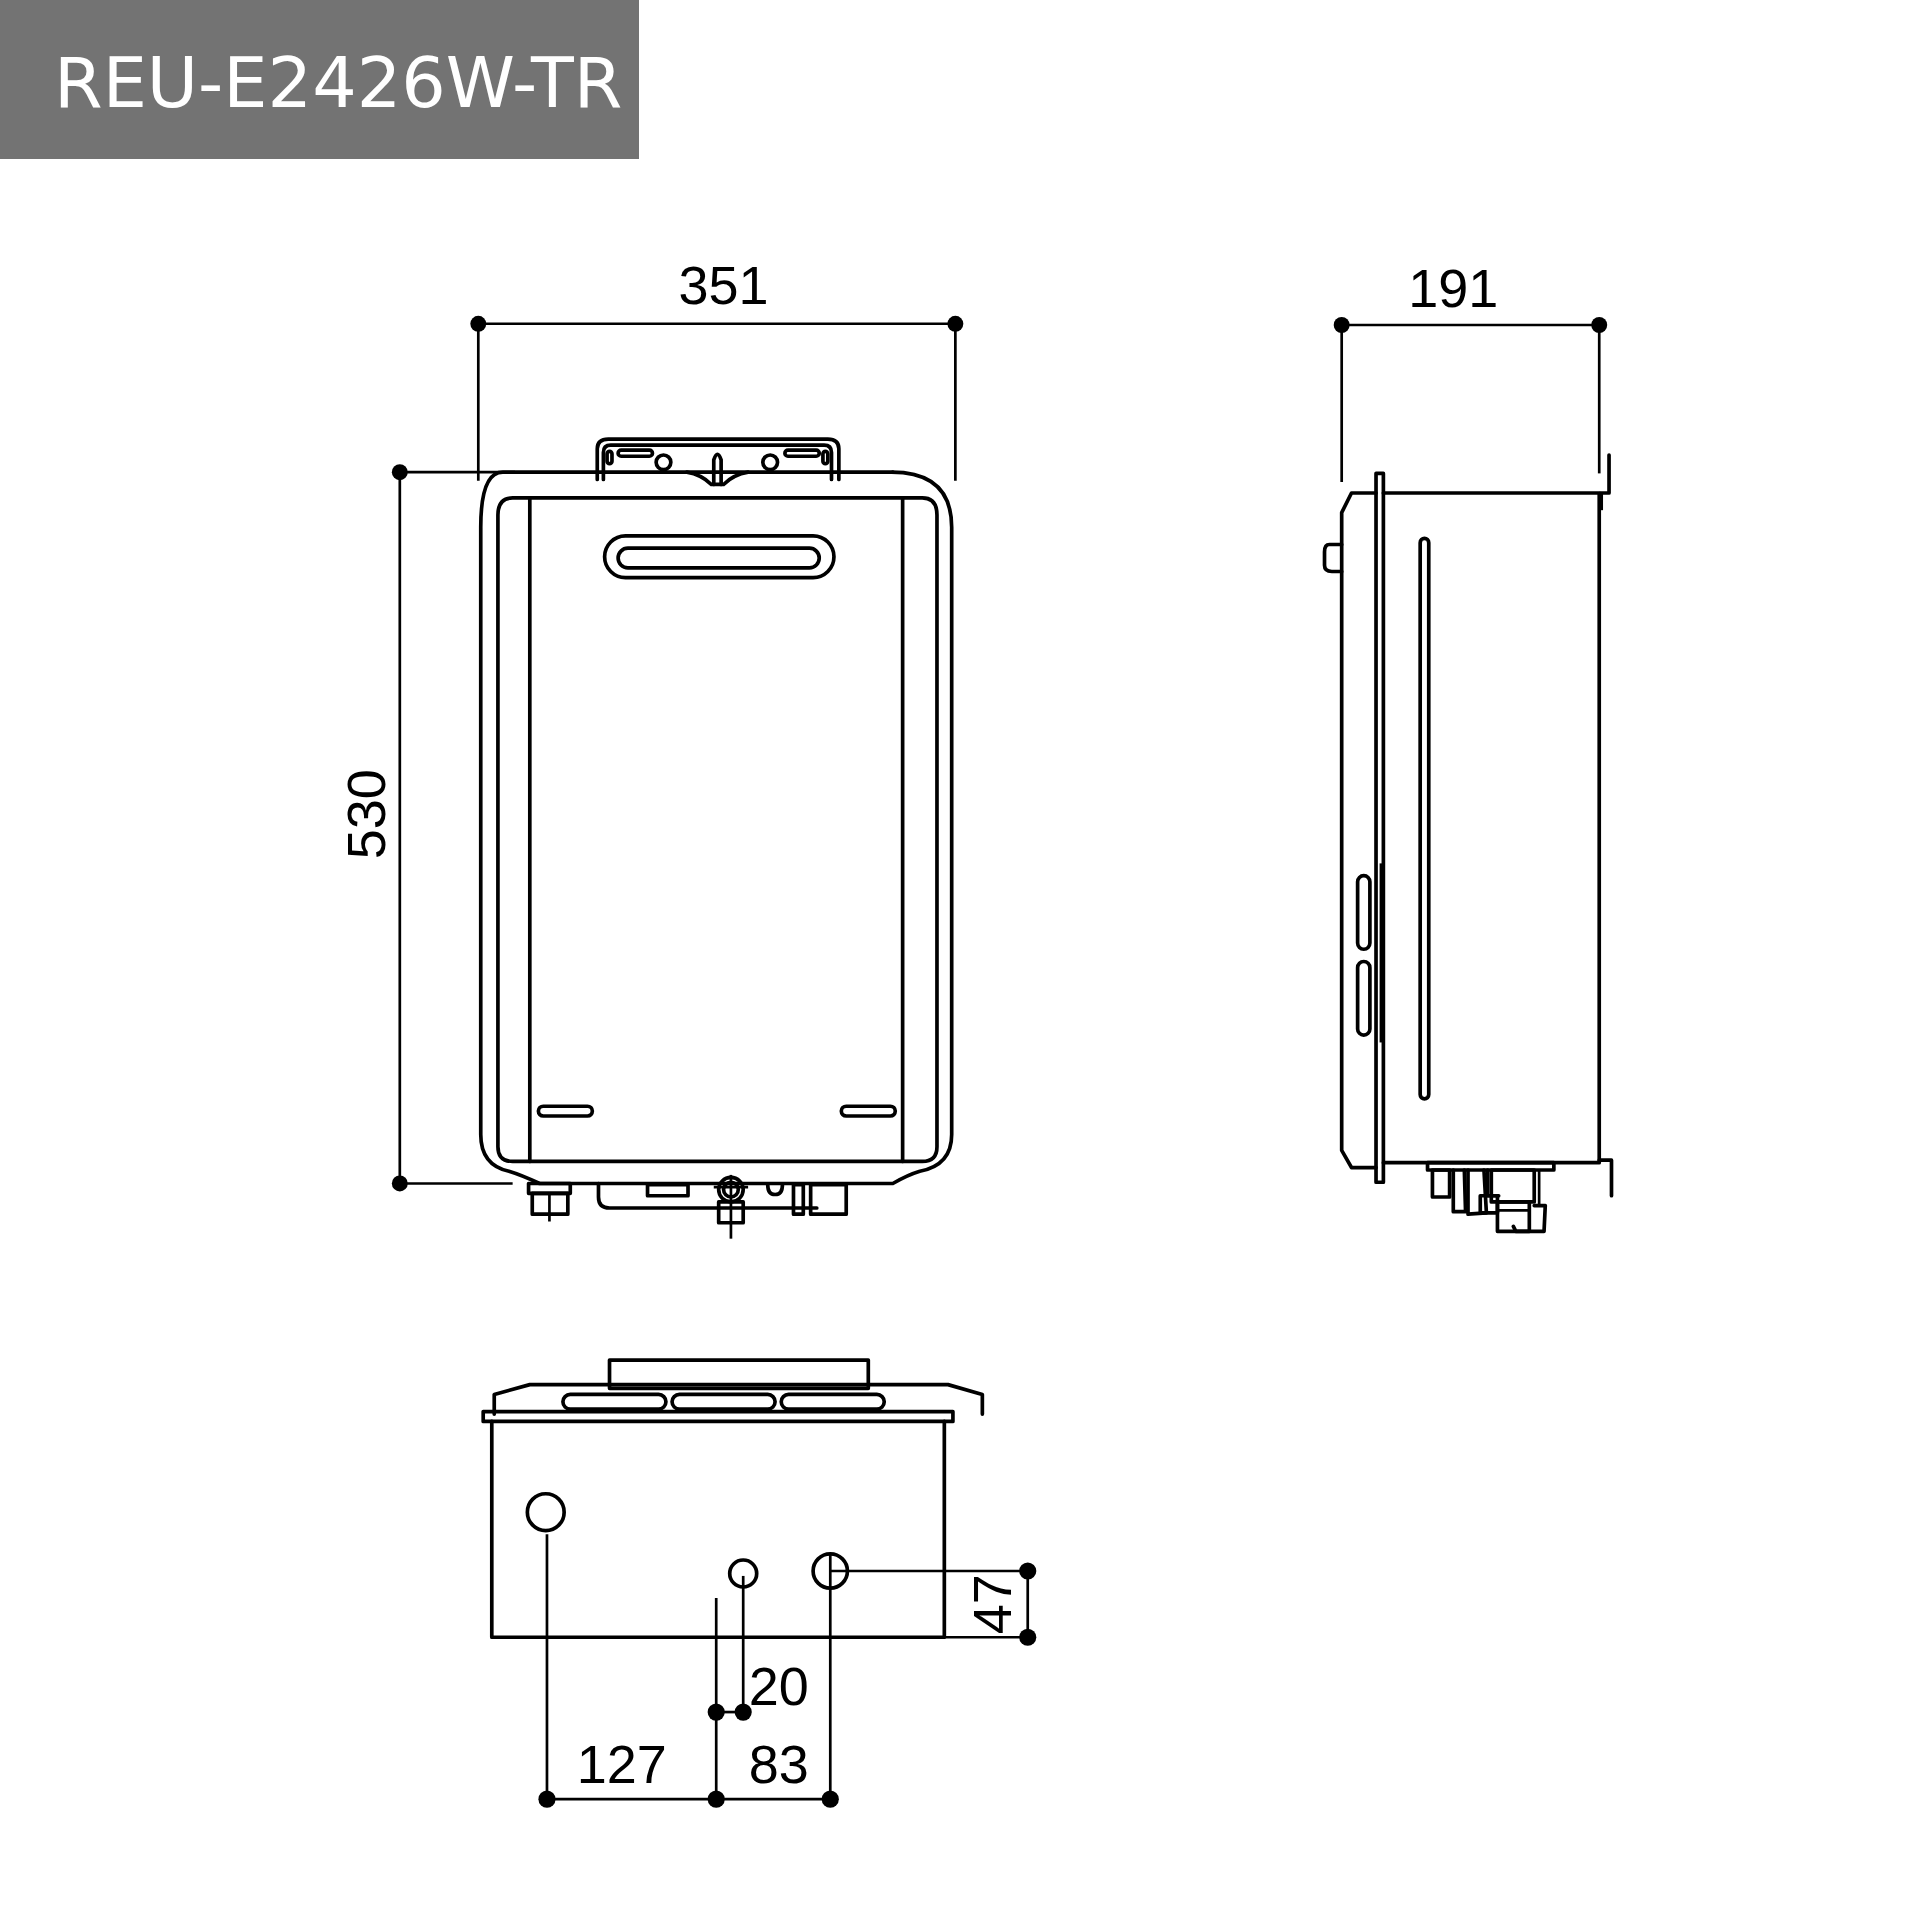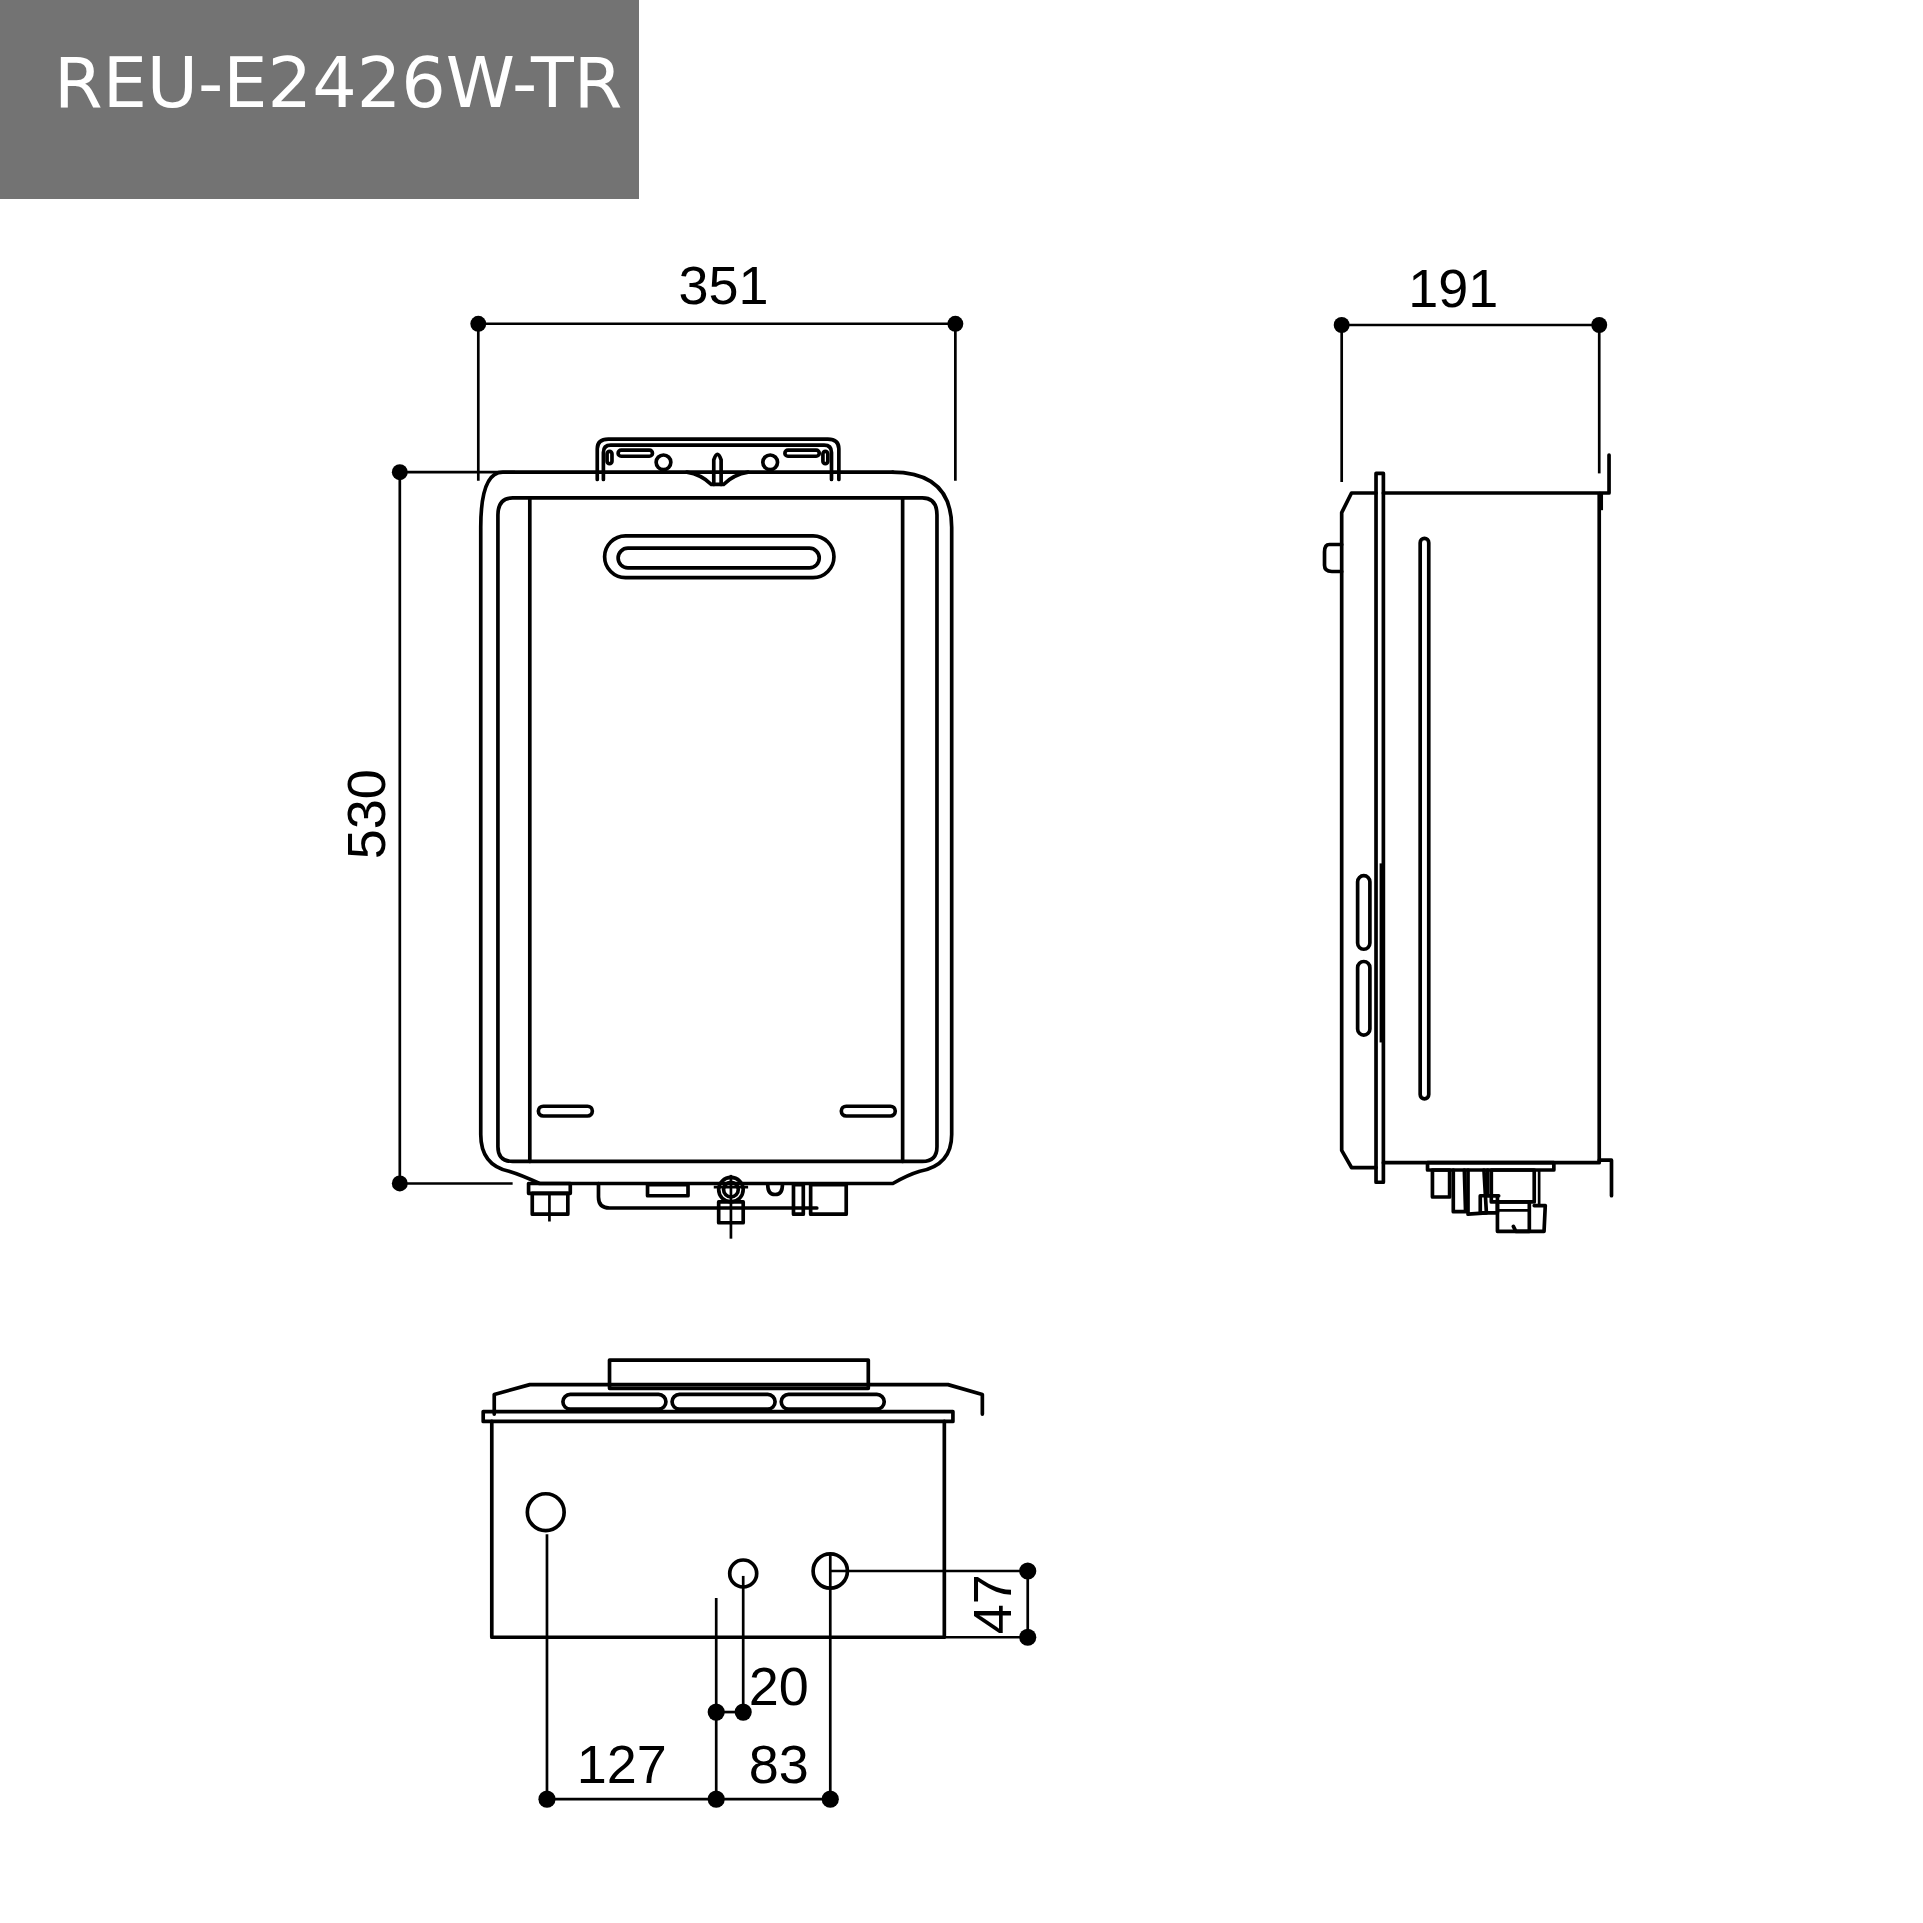--- a/index.html
+++ b/index.html
@@ -1,17 +1,17 @@
 <!DOCTYPE html>
 <html style="font-size:14.8px"><head>
 <meta charset="utf-8">
 <style>
   html, body { margin: 0; padding: 0; background: #ffffff; }
   body { width: 1923px; height: 1923px; position: relative; overflow: hidden; font-family: "Liberation Sans", sans-serif; }
-  .title-box { position: absolute; left: 0; top: 0; width: 639px; height: 199px; background: #737373; }
+  .title-box { position: absolute; left: 0; top: 0; width: 639px; height: 159px; background: #737373; }
   .title-text { position: absolute; left: 54px; top: 42px; font-family: "DejaVu Sans", sans-serif; font-size: 70px; color: #ffffff; letter-spacing: 0px; font-weight: normal; }
   svg.drawing { position: absolute; left: 0; top: 0; width: 1923px; height: 1923px; }
   .ln { stroke: #000; stroke-width: 3; fill: none; stroke-linejoin: round; stroke-linecap: round; }
   .thin { stroke: #000; stroke-width: 2.2; fill: none; }
   .dot { fill: #000; }
   .dim-text { font-family: "Liberation Sans", sans-serif; font-size: 44px; fill: #000; }
 </style>
 </head>
 <body>
 

